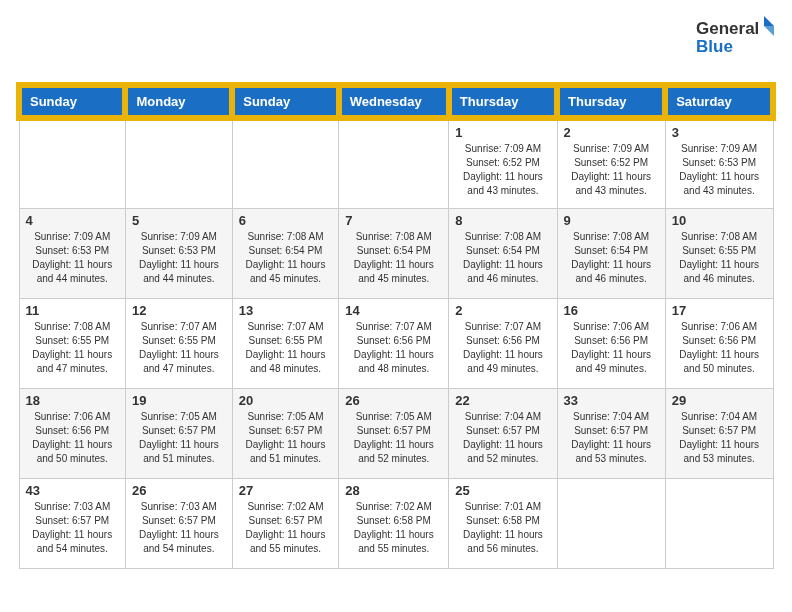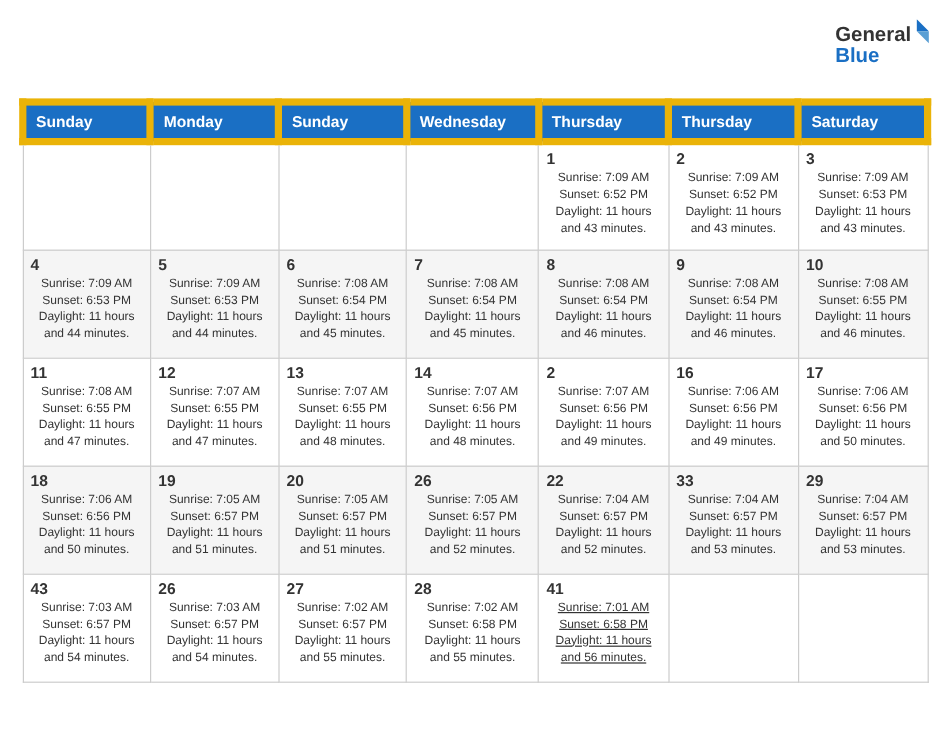--- a/index.html
+++ b/index.html
@@ -282,22 +282,22 @@
 Sunset: 6:57 PM
 Daylight: 11 hours and 55 minutes.</div>
         </td>
         <td>
           <span class="day-number">28</span>
           <div class="day-info" style="white-space: pre-line;">Sunrise: 7:02 AM
 Sunset: 6:58 PM
 Daylight: 11 hours and 55 minutes.</div>
         </td>
         <td>
-          <span class="day-number">41</span>
-          <div class="day-info" style="white-space: pre-line; text-decoration: underline;">Sunrise: 7:01 AM
+          <span class="day-number">25</span>
+          <div class="day-info" style="white-space: pre-line;">Sunrise: 7:01 AM
 Sunset: 6:58 PM
 Daylight: 11 hours and 56 minutes.</div>
         </td>
         <td class="empty-cell"></td>
         <td class="empty-cell"></td>
       </tr>
     </tbody>
 </table>
 
 </body></html>

